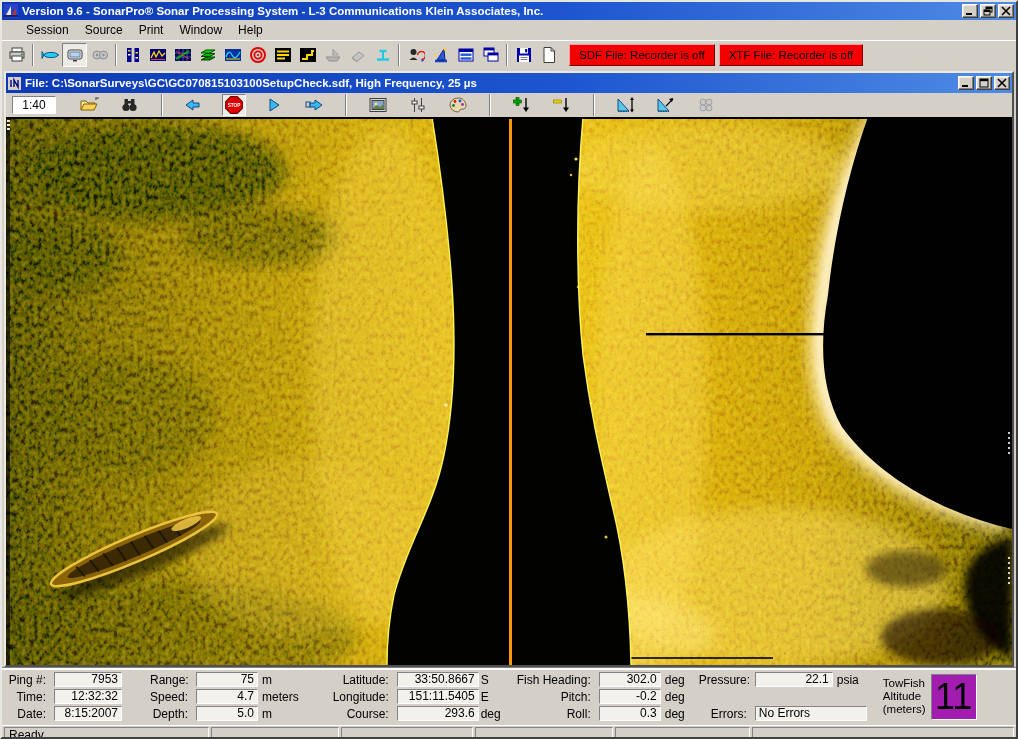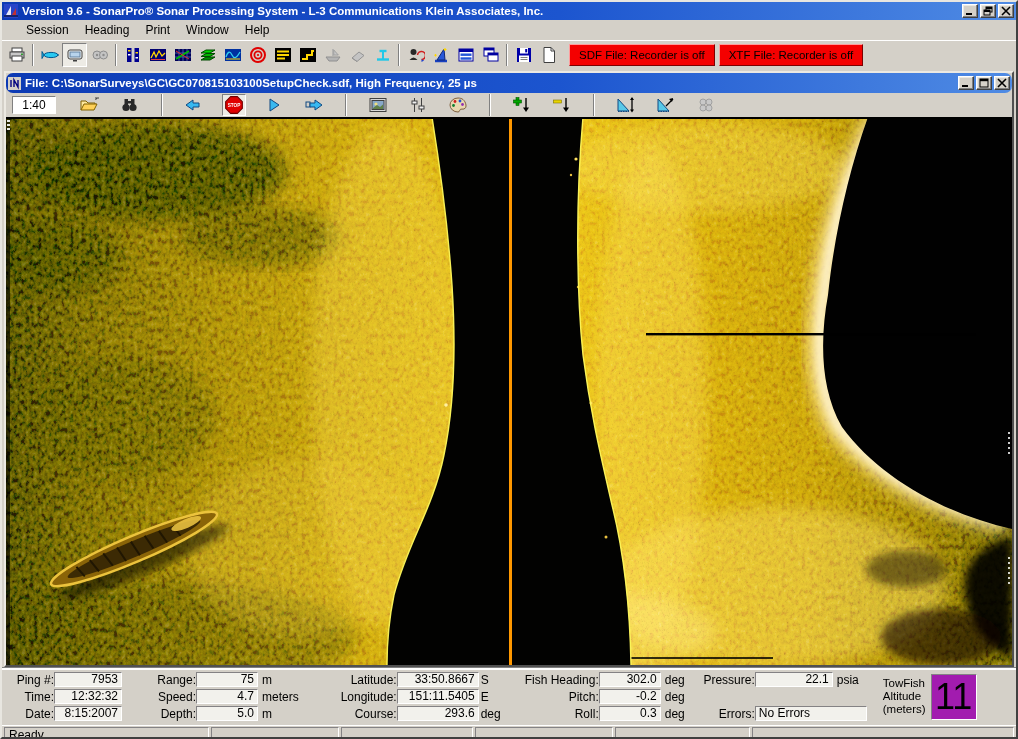--- a/index.html
+++ b/index.html
@@ -27,36 +27,36 @@
     background:transparent; border:1px solid transparent; padding:0; }
   .tbtn.pressed { border-color:#808080 #fff #fff #808080; background:#edebe5; }
   .tsep { width:0; height:22px; border-left:1px solid #808080; border-right:1px solid #fff; margin:0 3px; }
   .recbtn { height:20px; margin-left:8px; background:#f40000; border:1px solid;
     border-color:#ff9c9c #7c0000 #7c0000 #ff9c9c; color:#000; font-size:11.5px;
     padding:10px 9px; display:flex; align-items:center; font-family:inherit; white-space:nowrap; }
   
   .mdi { margin:2px 2px 0 2px; border:2px solid; border-color:#ece9e2 #505050 #505050 #ece9e2;
     display:flex; flex-direction:column; background:#d4d0c8; }
   .mdi-titlebar { height:20px; background:linear-gradient(90deg,#0c3ab4 0%,#1c55cf 55%,#4f8be4 100%);
-    display:flex; align-items:center; padding:0 2px; color:#fff;border-radius:7px; }
+    display:flex; align-items:center; padding:0 2px; color:#fff; }
   .mdi-title { font-weight:bold; font-size:11.5px; margin-left:4px; white-space:nowrap; }
   .mdi-toolbar { height:24px; display:flex; align-items:center; padding:1px 2px; gap:16px; background:#d4d0c8; }
   .ibtn { width:24px; height:22px; display:flex; align-items:center; justify-content:center;
     background:transparent; border:1px solid transparent; padding:0; }
   .ibtn.pressed { border-color:#808080 #fff #fff #808080; background:#edebe5; }
   .scalebox { width:44px; height:18px; background:#fff; border:1px solid; border-color:#808080 #fff #fff #808080;
     display:flex; align-items:center; justify-content:center; margin:0 6px 0 4px; }
   .sonar-area { height:548px; background:#000; overflow:hidden; }
   .sonar-svg { display:block; width:100%; height:100%; }
   
   .instrument-panel { flex:0 0 58px; background:#d4d0c8; display:flex; align-items:center; padding:2px 6px;
     box-shadow:inset 0 2px 0 #fff; border-top:1px solid #808080; }
   .grp { display:flex; flex-direction:column; }
   .frow { display:flex; align-items:center; height:17px; }
-  .flabel { text-align:right; padding-right:0; white-space:nowrap; }
+  .flabel { text-align:right; padding-right:8px; white-space:nowrap; }
   .fbox { background:#f2f1ec; border:1px solid; border-color:#848284 #fff #fff #848284;
     height:15px; line-height:13px; text-align:right; padding:0 3px; white-space:nowrap; }
   .fbox.left { text-align:left; }
   .funit { padding-left:4px; white-space:nowrap; }
   .towfish { display:flex; align-items:center; margin-left:16px; }
   .tf-label { font-size:11.5px; line-height:13px; margin-right:5px; }
   .tf-box { width:46px; height:46px; border:1px solid; border-color:#848284 #fff #fff #848284;
     display:flex; align-items:center; justify-content:center; font-size:36px; color:#000; }
   
   .statusbar { flex:1; display:flex; background:#d4d0c8; border-top:1px solid #fff; padding:1px 2px 1px 2px; }
@@ -93,21 +93,21 @@
       <button class="wbtn">
           <svg width="10" height="10" viewBox="0 0 10 10">
             <path d="M1,1 L9,9 M9,1 L1,9" stroke="#000" stroke-width="1.6"></path>
           </svg>
         </button>
     </span>
   </div>
 
   <div class="menubar">
     <span class="menu-item">Session</span>
-    <span class="menu-item">Heading</span>
+    <span class="menu-item">Source</span>
     <span class="menu-item">Print</span>
     <span class="menu-item">Window</span>
     <span class="menu-item">Help</span>
   </div>
 
   <div class="toolbar">
     <button class="tbtn">
         <svg width="18" height="18" viewBox="0 0 18 18">
           <rect x="4" y="2" width="10" height="4" fill="#fff" stroke="#404040"></rect>
           <rect x="2" y="6" width="14" height="6" fill="#c8c8c8" stroke="#404040"></rect>

